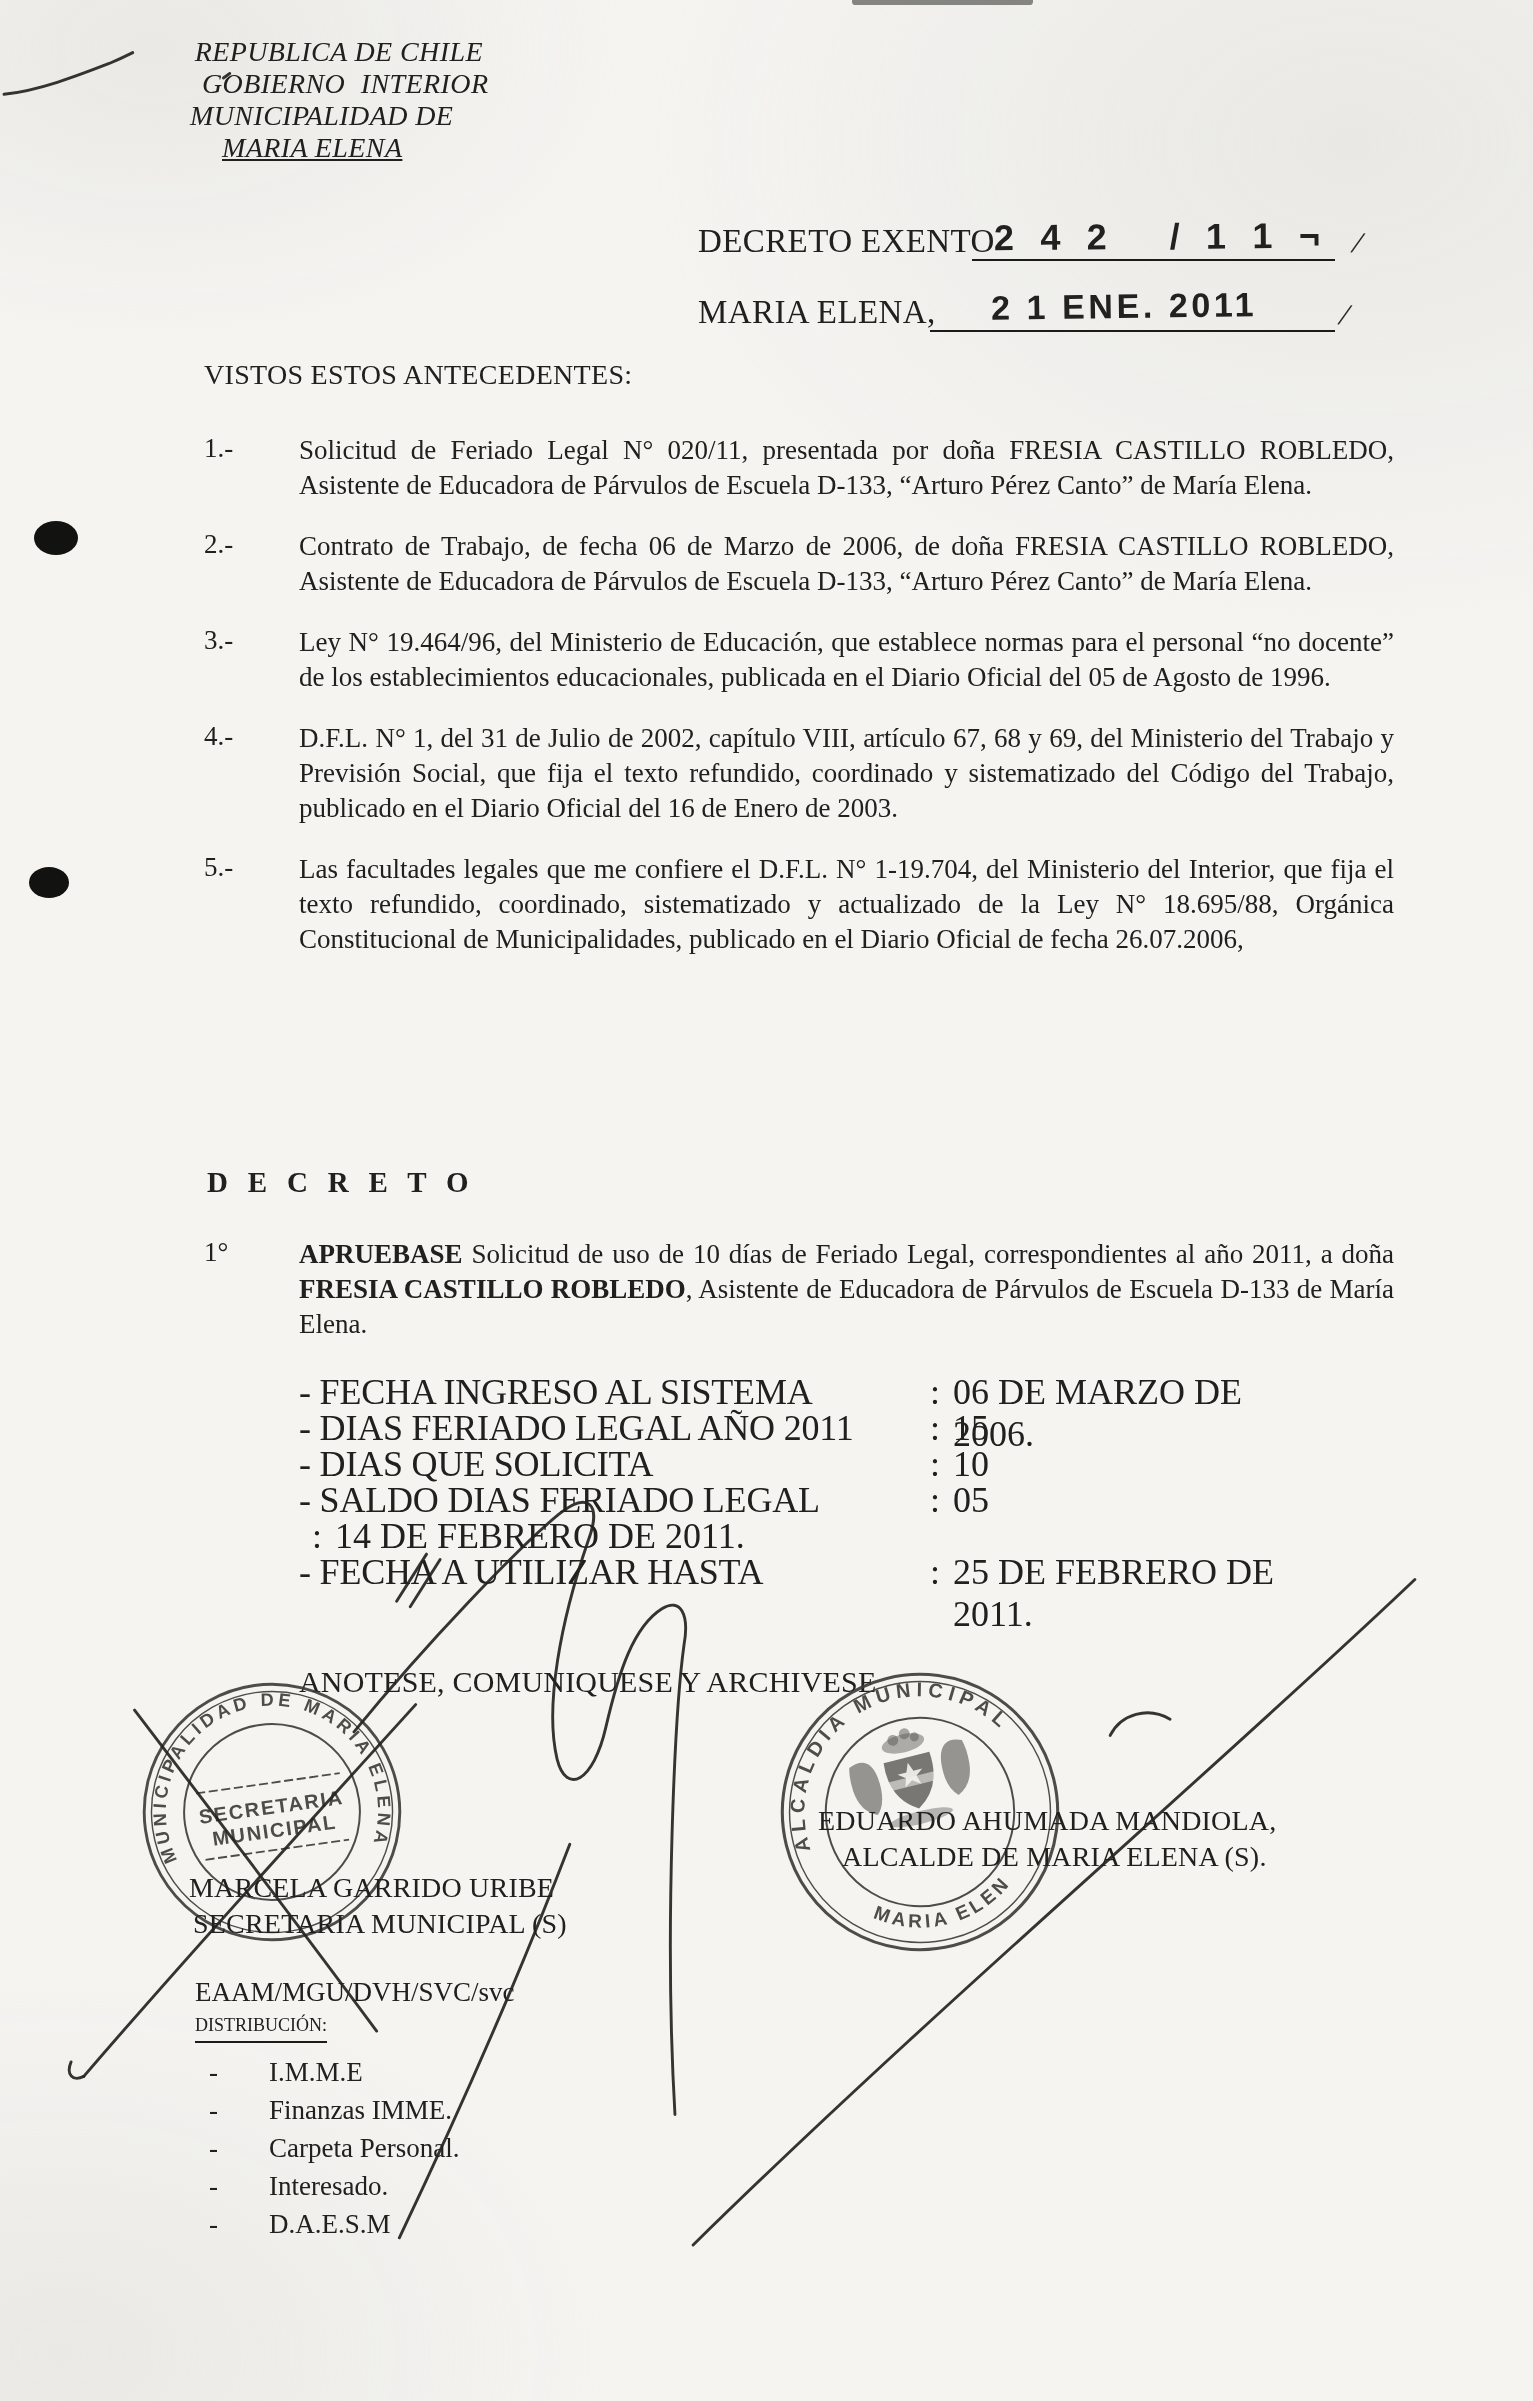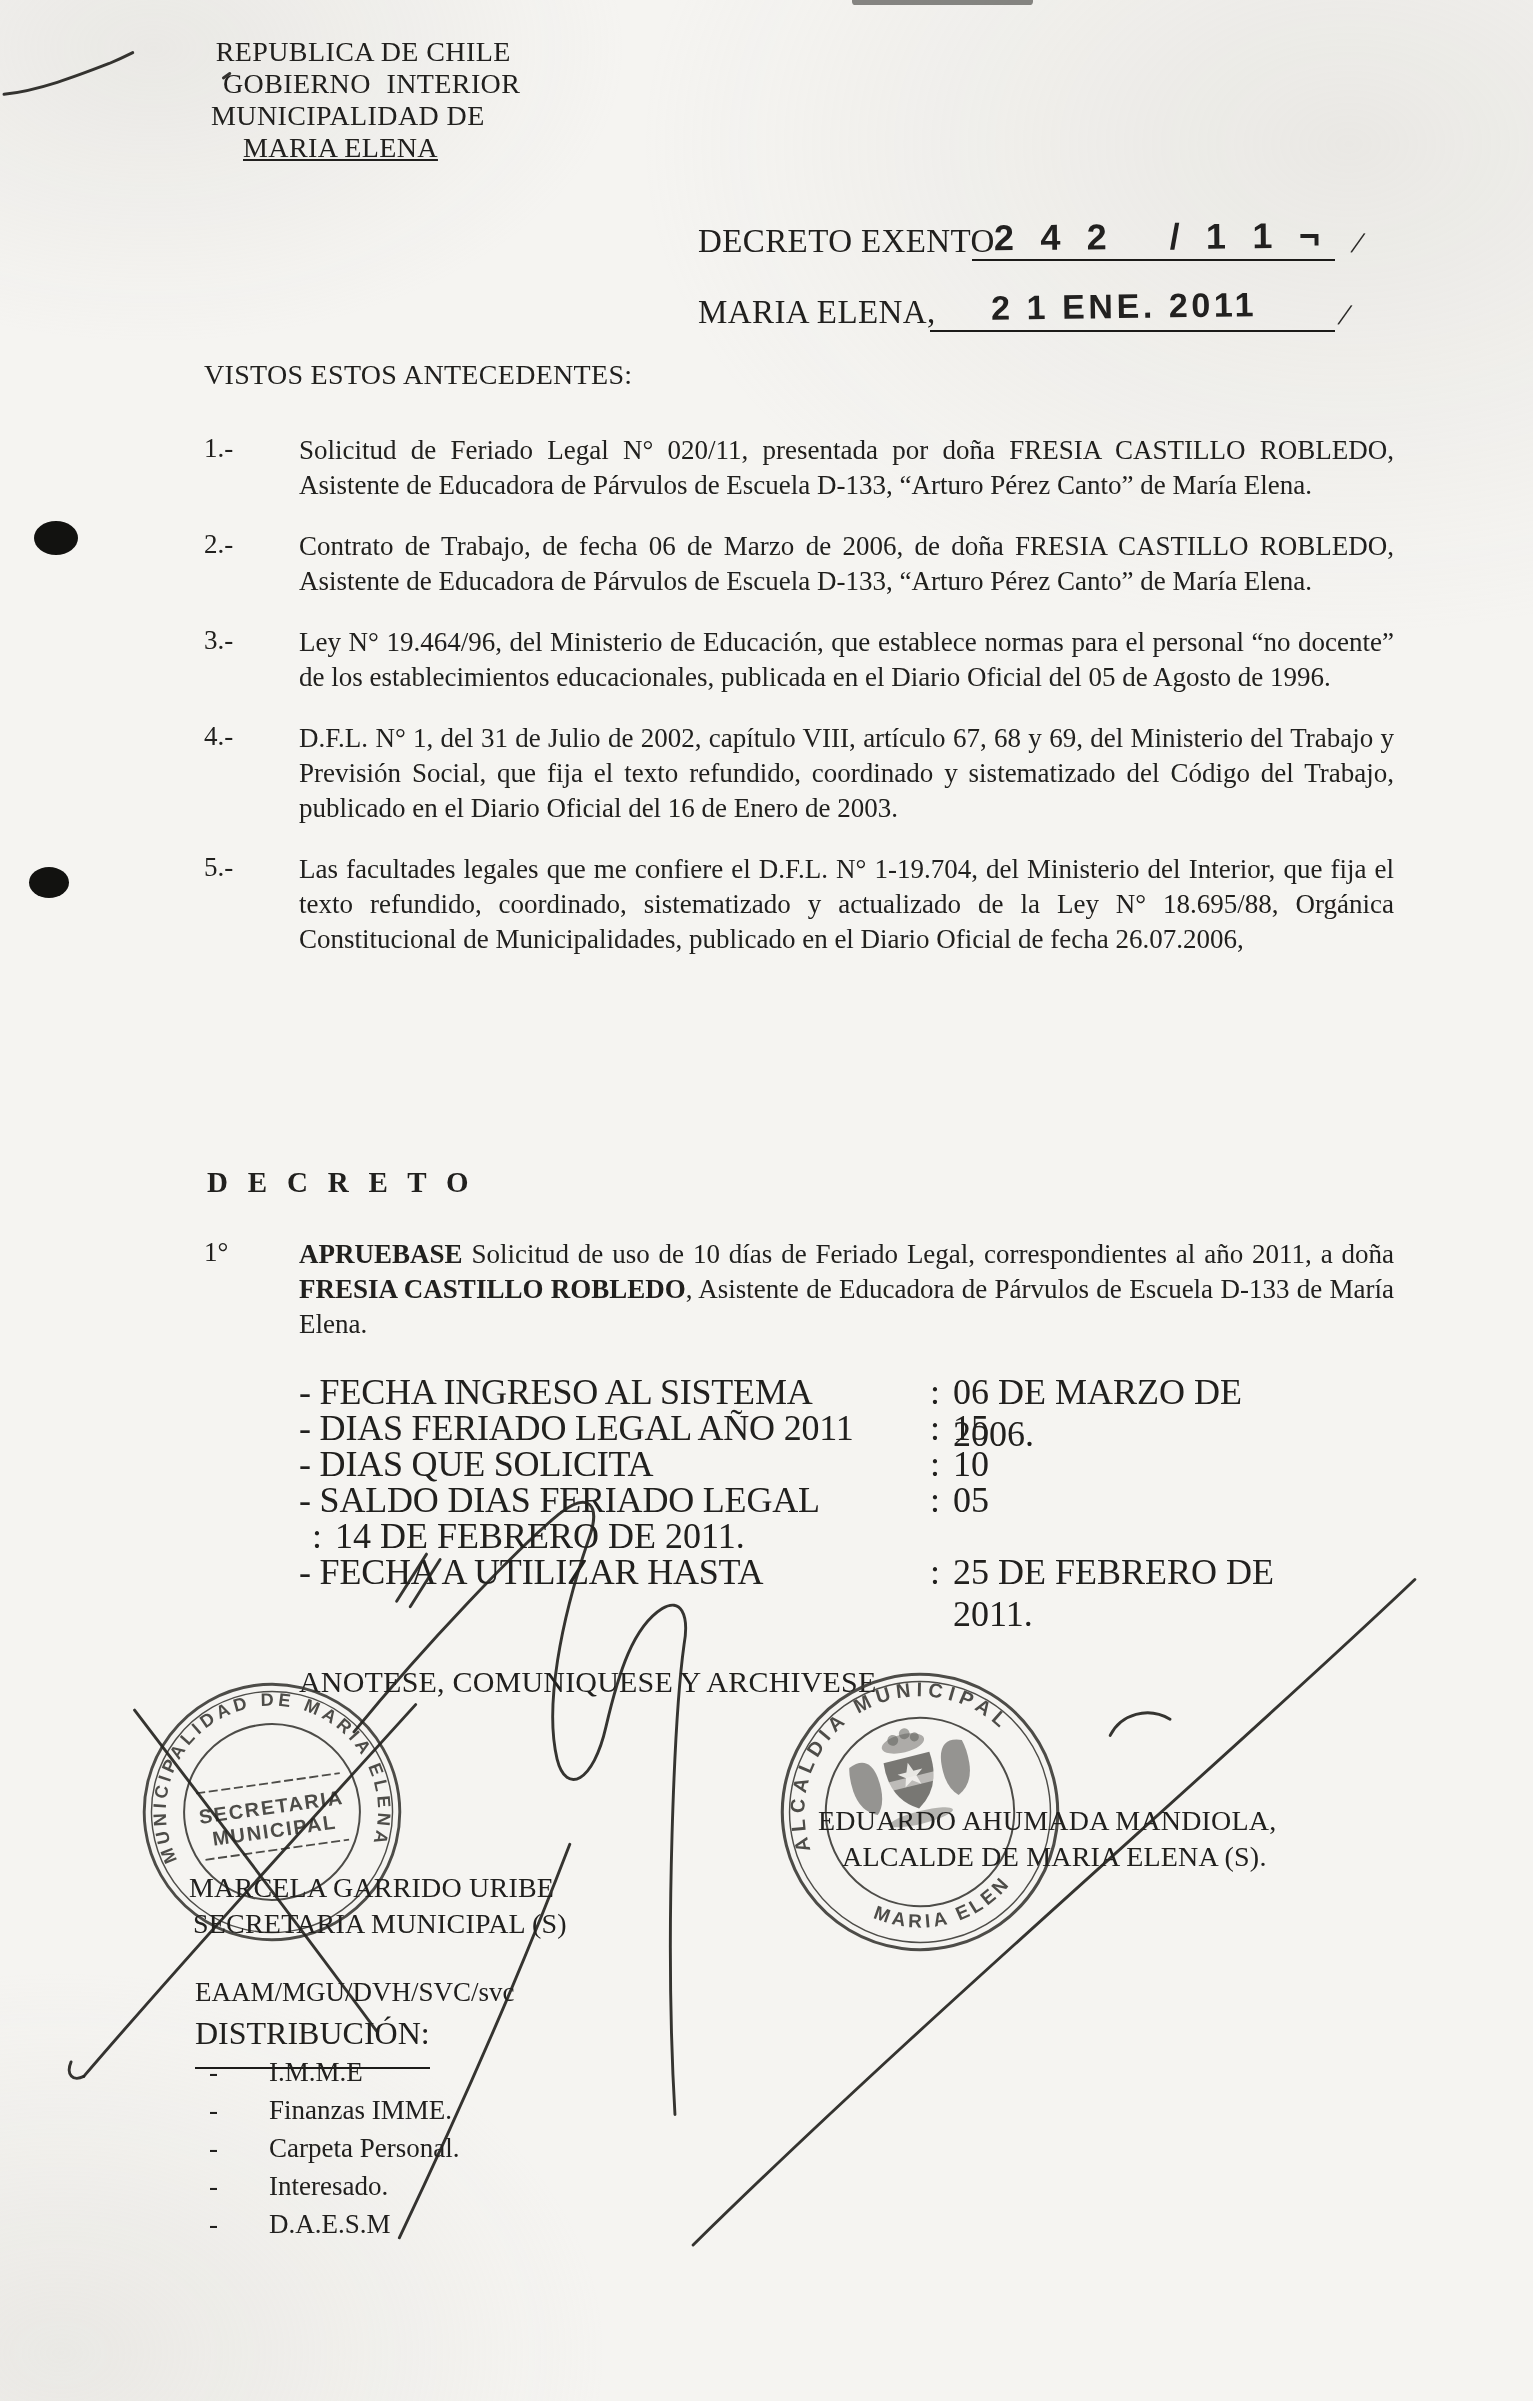--- a/index.html
+++ b/index.html
@@ -11,21 +11,21 @@
       radial-gradient(907px 635px at 4% 98%, rgba(214,212,206,.35), transparent 60%),
       radial-gradient(726px 453px at 10% 2%, rgba(205,203,198,.28), transparent 65%),
       #f5f4f1;
   }
   .abs{position:absolute;}
   .smudge{left:852px;top:0;width:181px;height:5.4px;background:#4a4947;opacity:.65;border-radius:0 0 3.6px 3.6px;}
   .hole{background:#121210;border-radius:50%;}
   .hole1{left:34px;top:521px;width:44px;height:34px;}
   .hole2{left:29px;top:867px;width:40px;height:31px;}
 
-  .letterhead{left:203px;top:36px;font-size:28px;line-height:32px;letter-spacing:0.4px;}
+  .letterhead{left:182px;top:36px;font-size:28px;line-height:32px;letter-spacing:0.4px;font-style:italic;}
   .letterhead .l1{margin-left:12.7px;}
   .letterhead .l2{margin-left:20px;word-spacing:8.2px;}
   .letterhead .l3{margin-left:8px;}
   .letterhead .l4{margin-left:40px;text-decoration:underline;}
 
   .doc-label{font-size:33px;letter-spacing:0.4px;}
   .blank-line{border-top:2.3px solid #1c1b19;height:0;}
   .stamp-ink{font-family:"Liberation Sans", sans-serif;font-weight:bold;color:#222120;white-space:pre;}
   .decree-num{left:984px;top:216px;width:354px;text-align:center;font-size:36px;letter-spacing:8.2px;transform:rotate(-.4deg);}
   .date-stamp{left:979px;top:287px;width:290px;text-align:center;font-size:34px;letter-spacing:3.6px;transform:rotate(-.8deg);}
@@ -52,21 +52,21 @@
 
   .closing{left:299px;top:1665px;font-size:30px;letter-spacing:0.2px;}
 
   .sig-name{font-size:28px;letter-spacing:0.2px;}
   .alc-name{left:818px;top:1805px;}
   .alc-title{left:842px;top:1841px;}
   .sec-name{left:189px;top:1872px;}
   .sec-title{left:193px;top:1908px;}
 
   .initials{left:195px;top:1977px;font-size:27px;}
-  .dist-h{left:195px;top:2015px;font-size:32px;border-bottom:2.3px solid #1c1b19;padding-bottom:15px;}
+  .dist-h{left:195px;top:2015px;font-size:18px;border-bottom:2.3px solid #1c1b19;padding-bottom:5px;}
   .dist{left:209px;top:2053px;font-size:27px;line-height:38px;}
   .dist-row{display:flex;}
   .dist-row .dash{width:60px;flex:0 0 60px;}
 
   .stamp-svg{opacity:.9;filter:blur(0.3px);}
   .sig-svg{left:0;top:0;pointer-events:none;}
   .sig-svg path{fill:none;stroke:#24231f;stroke-width:3.2;stroke-linecap:round;opacity:.92;}
   svg text{font-family:"Liberation Sans", sans-serif;}
 </style>
 </head>

